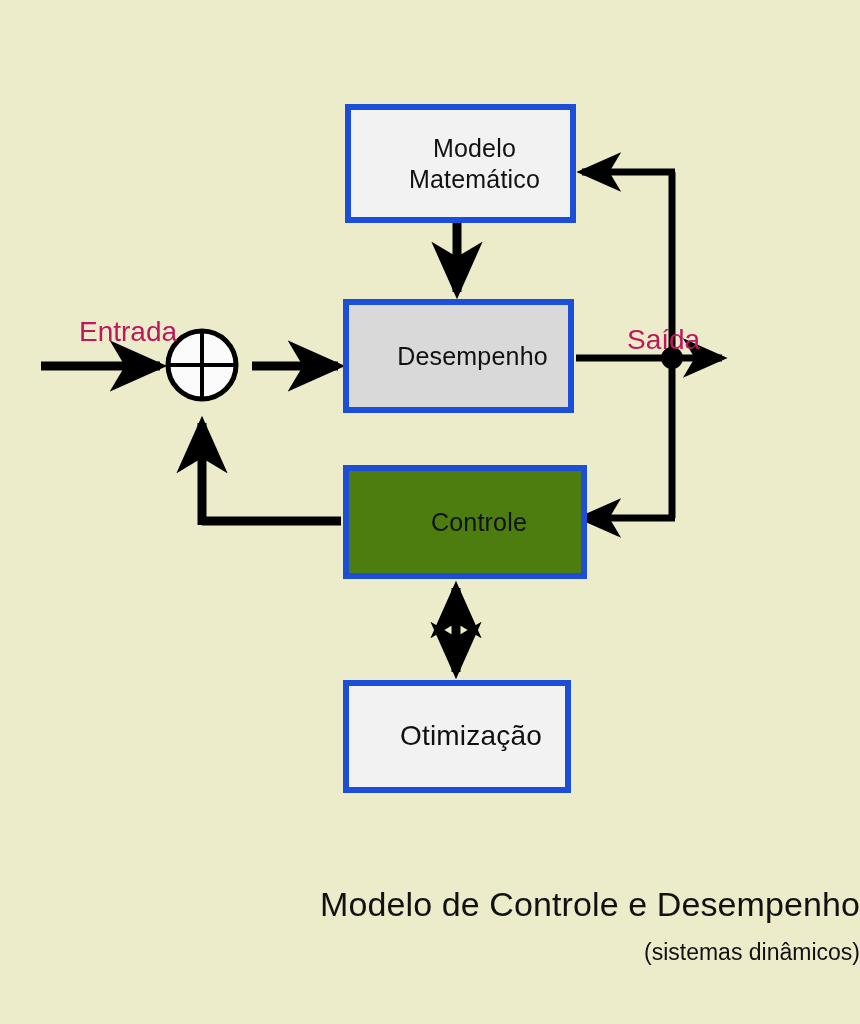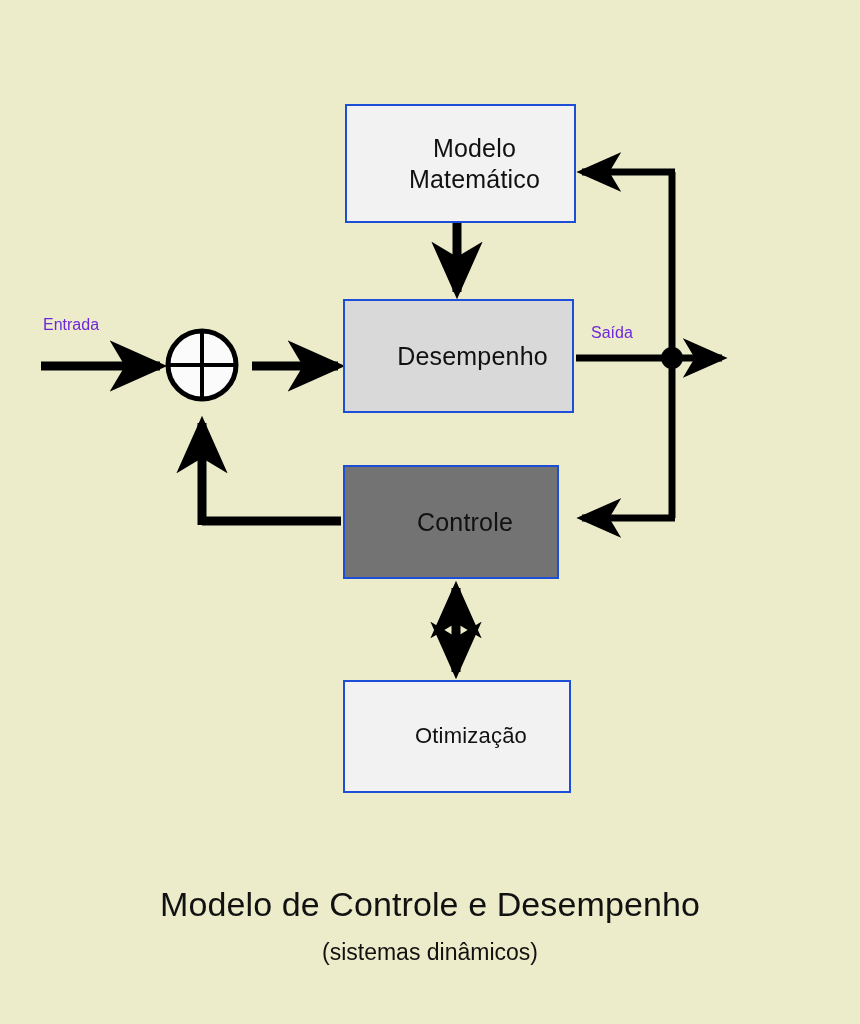--- a/index.html
+++ b/index.html
@@ -24,21 +24,21 @@
   .canvas-svg {
     position: absolute;
     top: 0;
     left: 0;
     width: 860px;
     height: 1024px;
   }
   .node-box {
     position: absolute;
     box-sizing: border-box;
-    border: 2px solid #1d4ed8;
+    border: 6px solid #1d4ed8;
     display: flex;
     align-items: center;
     justify-content: center;
     text-align: center;
     color: #111111;
     line-height: 1.22;
     padding-left: 28px;
   }
   .node-box .node-label {
     display: block;
@@ -57,54 +57,55 @@
     left: 343px;
     top: 299px;
     width: 231px;
     height: 114px;
     background: #d9d9d9;
     text-align: center;
   }
   #box-controle {
     left: 343px;
     top: 465px;
-    width: 216px;
+    width: 244px;
     height: 114px;
-    background: #737373;
+    background: #4d7c0f;
   }
   #box-otimizacao {
     left: 343px;
     top: 680px;
     width: 228px;
     height: 113px;
     background: #f2f2f2;
   }
   #box-otimizacao .node-label {
-    font-size: 22px;
+    font-size: 28px;
   }
   .edge-label {
     position: absolute;
-    color: #6d28d9;
-    font-size: 16px;
+    color: #be185d;
+    font-size: 28px;
     white-space: nowrap;
+    margin-left: 36px;
   }
   #label-entrada {
     left: 43px;
     top: 316px;
   }
   #label-saida {
     left: 591px;
     top: 324px;
   }
   #figure-caption {
     position: absolute;
     left: 0;
     top: 884px;
     width: 860px;
-    text-align: center;
+    text-align: right;
     color: #111111;
   }
   #caption-title {
     display: block;
     font-size: 34px;
     line-height: 1.18;
     letter-spacing: 0.1px;
   }
   #caption-subtitle {
     display: block;

